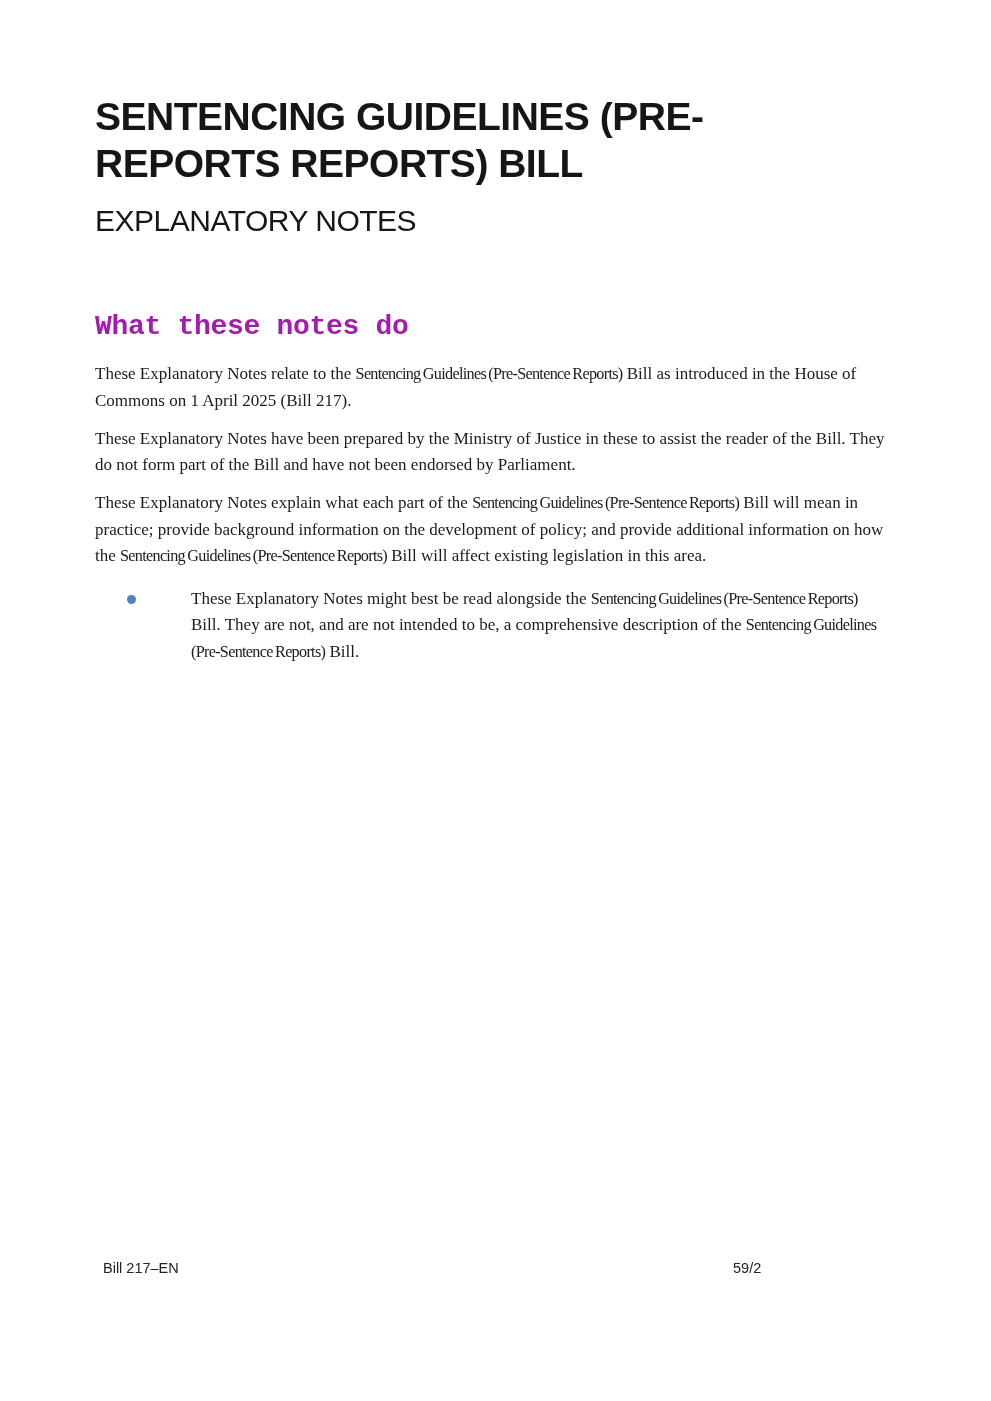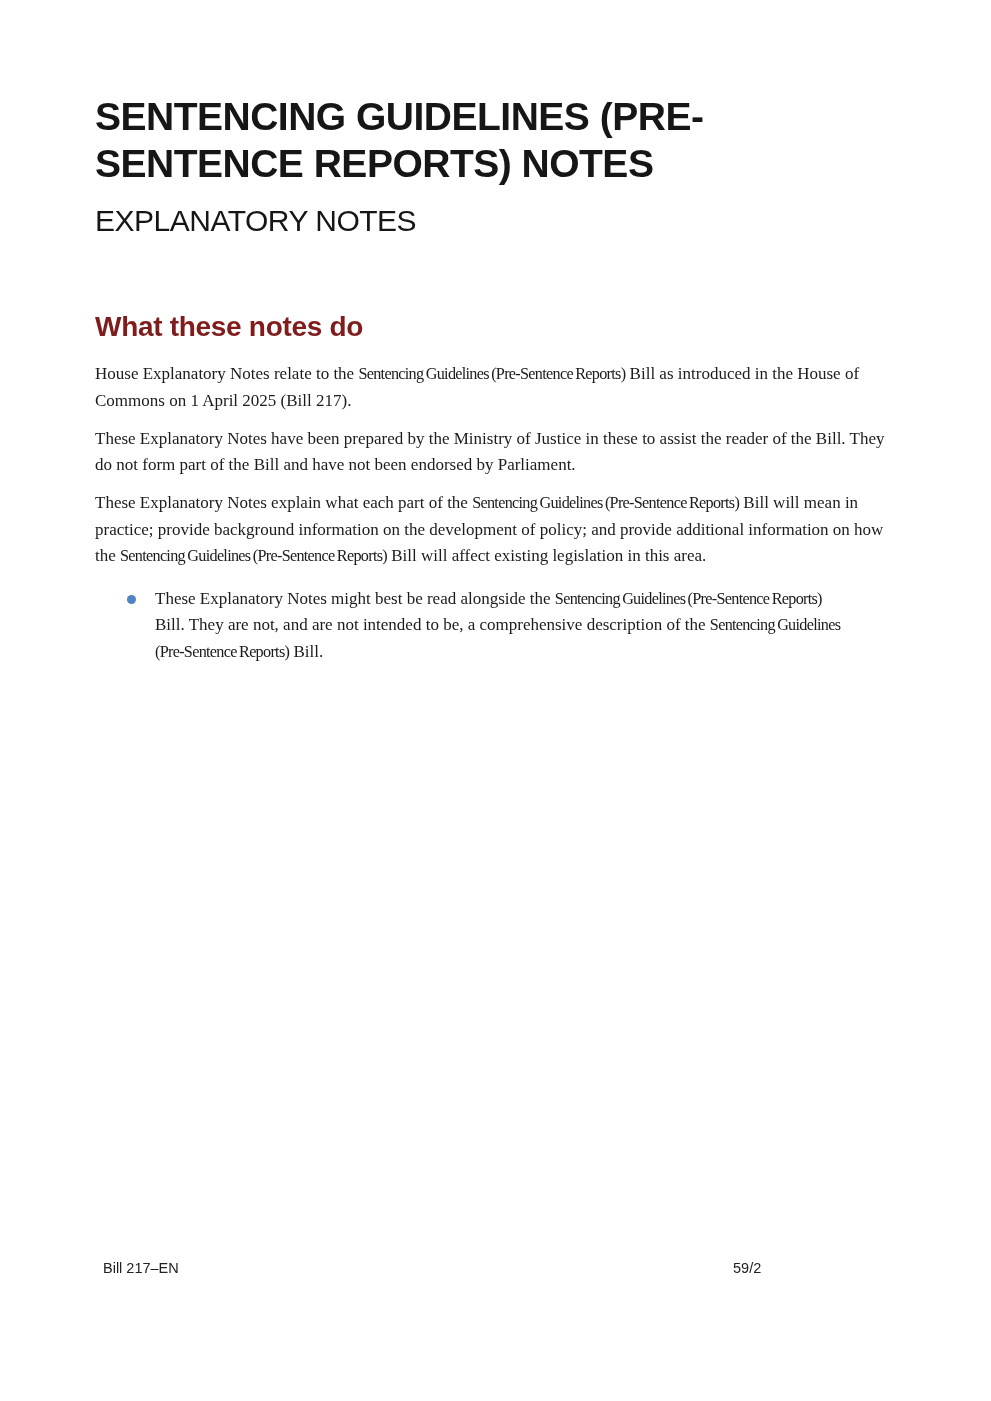--- a/index.html
+++ b/index.html
@@ -55,20 +55,21 @@
   }
   .bill-name {
     font-size: 16.2px;
     letter-spacing: -0.7px;
     word-spacing: -1px;
   }
   .bullet-item {
     display: flex;
     align-items: flex-start;
     margin-top: 16px;
+    gap: 36px;
   }
   .bullet-dot {
     flex: 0 0 auto;
     width: 9px;
     height: 9px;
     border-radius: 50%;
     margin: 9px 0 0 32px;
   }
   .bullet-text {
     margin-left: 19px;
@@ -92,29 +93,29 @@
   .footer-right { position: absolute; left: 733px; top: 0; }
 </style>
 </head>
 <body>
 
 <div class="page">
   <div class="content">
 
     <h1 class="doc-title">
       <div class="title-line">SENTENCING GUIDELINES (PRE-</div>
-      <div class="title-line">SENTENCE REPORTS) NOTES</div>
+      <div class="title-line">REPORTS REPORTS) BILL</div>
     </h1>
 
     <h2 class="doc-subtitle">EXPLANATORY NOTES</h2>
 
-    <h3 class="section-heading" style="color: #7f1d1d;">What these notes do</h3>
+    <h3 class="section-heading" style="color: #a21caf; font-family: Liberation Mono, monospace;">What these notes do</h3>
 
     <div class="paragraphs">
-        <p class="para"><span>House Explanatory Notes relate to the </span><span class="bill-name">Sentencing Guidelines (Pre-Sentence Reports)</span><span> Bill as introduced in the House of Commons on 1 April 2025 (Bill 217).</span></p>
+        <p class="para"><span>These Explanatory Notes relate to the </span><span class="bill-name">Sentencing Guidelines (Pre-Sentence Reports)</span><span> Bill as introduced in the House of Commons on 1 April 2025 (Bill 217).</span></p>
         <p class="para"><span>These Explanatory Notes have been prepared by the Ministry of Justice in these to assist the reader of the Bill. They do not form part of the Bill and have not been endorsed by Parliament.</span></p>
         <p class="para"><span>These Explanatory Notes explain what each part of the </span><span class="bill-name">Sentencing Guidelines (Pre-Sentence Reports)</span><span> Bill will mean in practice; provide background information on the development of policy; and provide additional information on how the </span><span class="bill-name">Sentencing Guidelines (Pre-Sentence Reports)</span><span> Bill will affect existing legislation in this area.</span></p>
         <div class="bullet-item">
           <span class="bullet-dot" style="background: rgb(78, 131, 196);"></span>
           <div class="bullet-text"><span>These Explanatory Notes might best be read alongside the </span><span class="bill-name">Sentencing Guidelines (Pre-Sentence</span><span class="bill-name"> Reports)</span><span> Bill. They are not, and are not intended to be, a comprehensive description of the </span><span class="bill-name">Sentencing Guidelines (Pre-Sentence Reports)</span><span> Bill.</span></div>
         </div>
       </div>
 
   </div>
 

